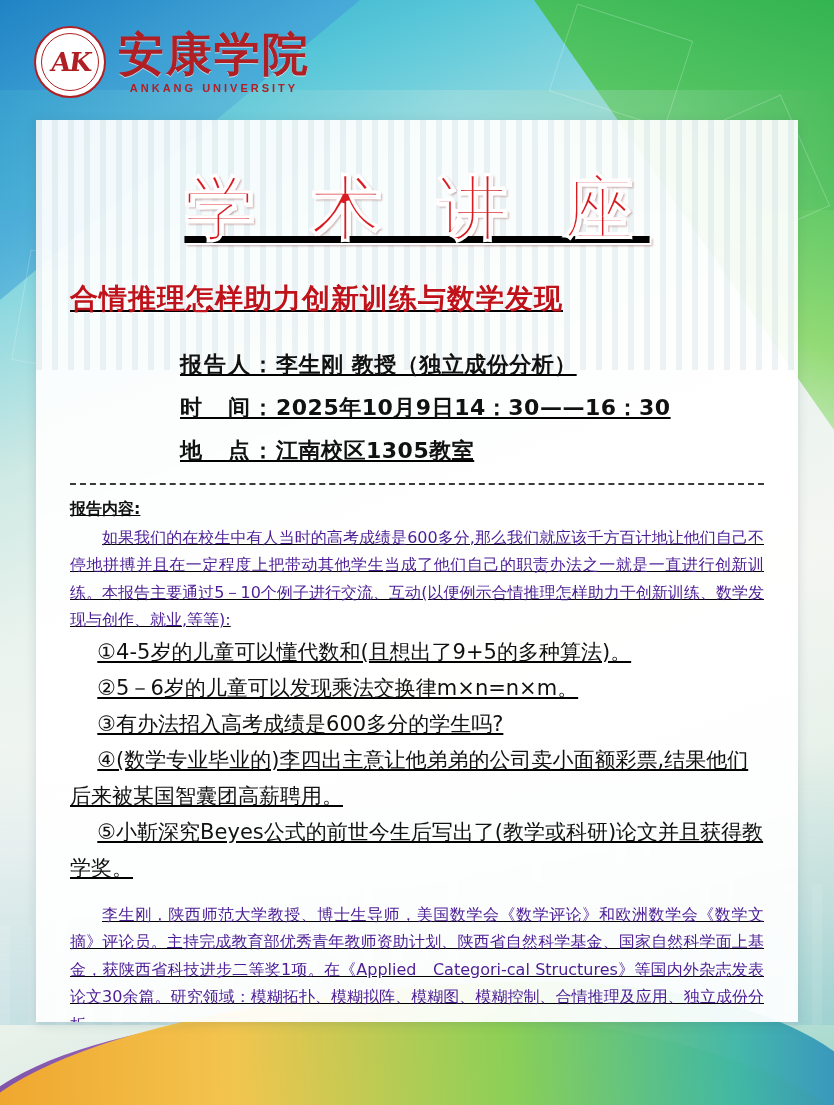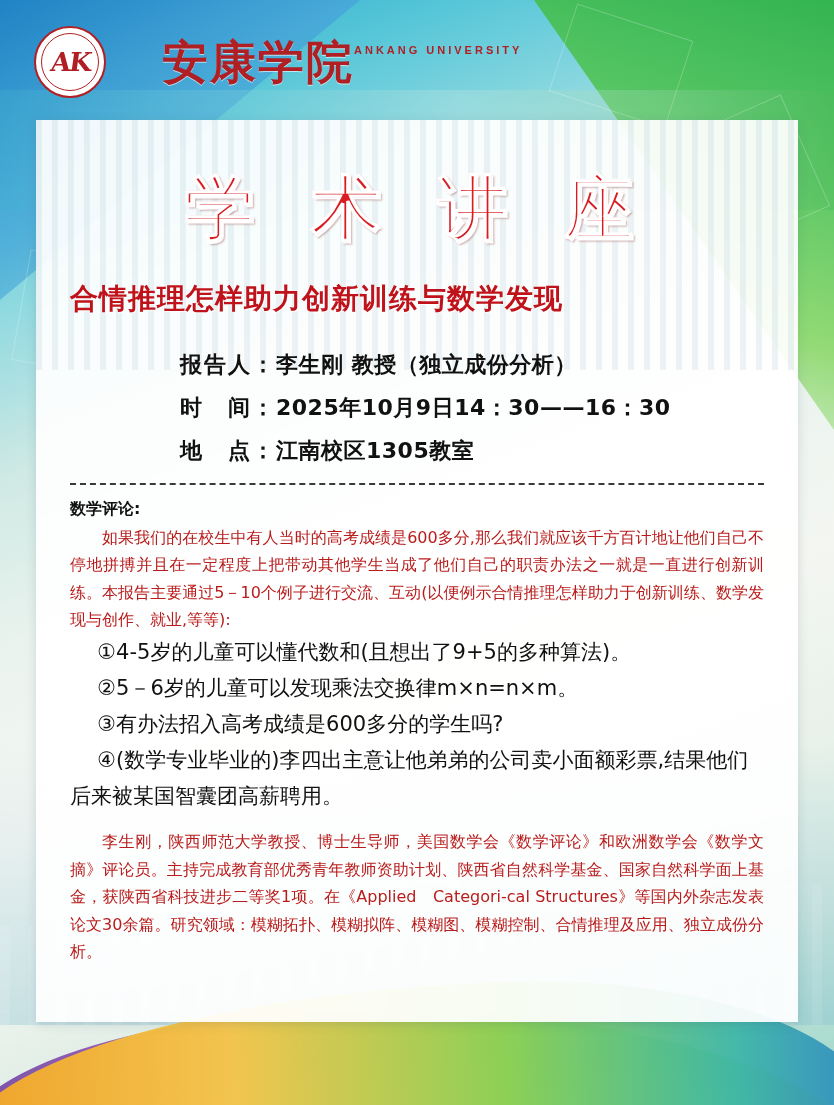--- a/index.html
+++ b/index.html
@@ -140,38 +140,39 @@
   .logo-mark .glyph {
     font-family: "DejaVu Serif", "Liberation Serif", serif;
     color: #b01f24;
     font-size: 26px;
     font-weight: bold;
     letter-spacing: -2px;
     transform: skewX(-8deg);
   }
   .logo-text {
     display: flex;
+    flex-direction: column;
     line-height: 1;
-    margin-left: 44px;
   }
   .logo-cn {
     font-size: 46px;
     font-weight: bold;
     color: #b01f24;
     letter-spacing: 2px;
     font-family: "DejaVu Sans", "Liberation Sans", sans-serif;
     text-shadow: 0 1px 0 rgba(255,255,255,.6);
   }
   .logo-en {
     margin-top: 6px;
     font-size: 11px;
     letter-spacing: 3px;
     color: #b01f24;
     font-weight: bold;
     font-family: "Liberation Sans", sans-serif;
+    text-align: center;
   }
 
   
   .card {
     position: absolute;
     left: 36px;
     top: 120px;
     width: 762px;
     height: 902px;
     background: rgba(255,255,255,.93);
@@ -186,20 +187,21 @@
     background:
       repeating-linear-gradient(90deg,
         rgba(150,180,195,.16) 0 6px,
         rgba(255,255,255,0) 6px 16px);
   }
   .card-inner {
     position: relative;
     padding: 26px 34px 20px 34px;
     box-sizing: border-box;
     height: 100%;
+    text-decoration: underline;
   }
 
   .main-title {
     text-align: center;
     font-size: 70px;
     font-weight: bold;
     letter-spacing: 16px;
     color: #d81c22;
     margin: 16px 0 6px 0;
     font-family: "DejaVu Sans", "Liberation Sans", sans-serif;
@@ -242,21 +244,21 @@
 
   .section-head {
     font-size: 16px;
     font-weight: bold;
     color: #111111;
     margin: 6px 0 4px 0;
   }
   .body-text {
     font-size: 16px;
     line-height: 1.72;
-    color: #b91c1c;
+    color: #4c1d95;
     text-align: justify;
   }
   .body-text.indent {
     text-indent: 2em;
   }
   .list-line {
     font-size: 21px;
     line-height: 1.72;
     color: #111111;
     text-indent: 1.3em;
@@ -315,26 +317,27 @@
           <span class="meta-label">时　间：</span><span>2025年10月9日14：30——16：30</span>
         </div>
         <div class="meta-row">
           <span class="meta-label">地　点：</span><span>江南校区1305教室</span>
         </div>
       </div>
 
       <hr class="divider">
 
       <div>
-        <div class="section-head">数学评论:</div>
+        <div class="section-head">报告内容:</div>
         <div class="body-text indent">如果我们的在校生中有人当时的高考成绩是600多分,那么我们就应该千方百计地让他们自己不停地拼搏并且在一定程度上把带动其他学生当成了他们自己的职责办法之一就是一直进行创新训练。本报告主要通过5－10个例子进行交流、互动(以便例示合情推理怎样助力于创新训练、数学发现与创作、就业,等等):</div>
         <div class="list-line">①4-5岁的儿童可以懂代数和(且想出了9+5的多种算法)。</div>
         <div class="list-line">②5－6岁的儿童可以发现乘法交换律m×n=n×m。</div>
         <div class="list-line">③有办法招入高考成绩是600多分的学生吗?</div>
         <div class="list-line">④(数学专业毕业的)李四出主意让他弟弟的公司卖小面额彩票,结果他们后来被某国智囊团高薪聘用。</div>
+        <div class="list-line">⑤小靳深究Beyes公式的前世今生后写出了(教学或科研)论文并且获得教学奖。</div>
       </div>
 
       <div class="bio-block">
         <div class="body-text indent">李生刚，陕西师范大学教授、博士生导师，美国数学会《数学评论》和欧洲数学会《数学文摘》评论员。主持完成教育部优秀青年教师资助计划、陕西省自然科学基金、国家自然科学面上基金，获陕西省科技进步二等奖1项。在《Applied　Categori-cal Structures》等国内外杂志发表论文30余篇。研究领域：模糊拓扑、模糊拟阵、模糊图、模糊控制、合情推理及应用、独立成份分析。</div>
       </div>
 
 
     </div>
   </div>
 

